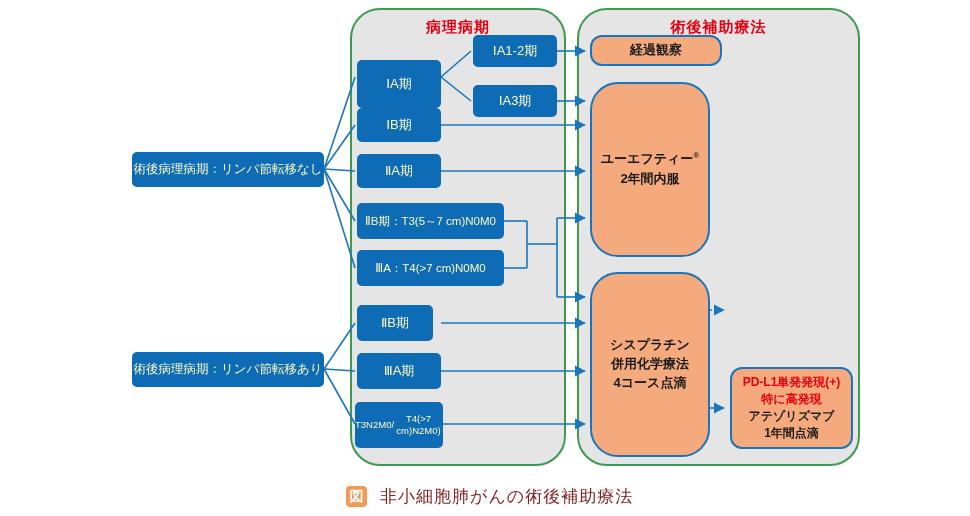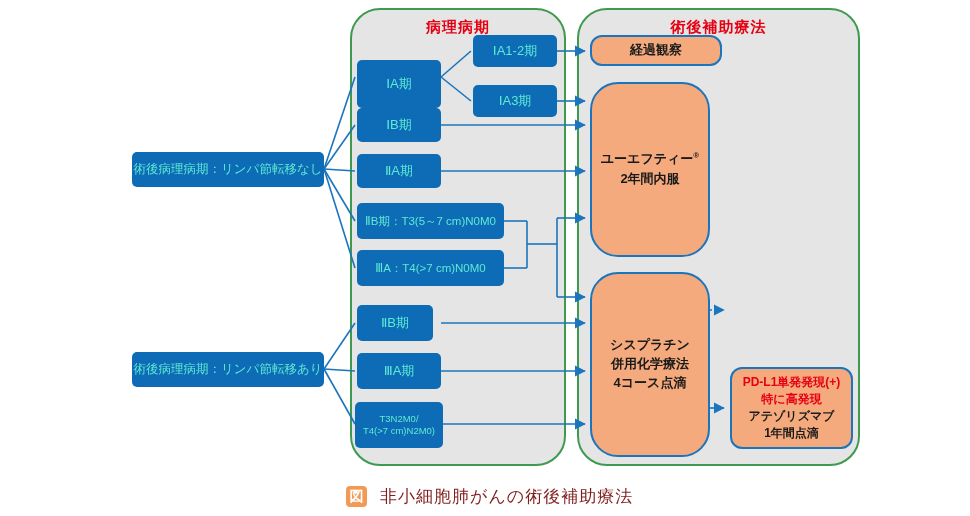--- a/index.html
+++ b/index.html
@@ -5,25 +5,25 @@
   html,body{margin:0;padding:0;background:#ffffff;}
   body{font-family:"Liberation Sans","DejaVu Sans",sans-serif;}
   .stage-canvas{position:relative;width:970px;height:516px;background:#ffffff;overflow:hidden;}
 
   
   .panel{position:absolute;background:#e5e5e5;border:2px solid #3f9a50;border-radius:30px;box-sizing:border-box;}
   .panel-title{position:absolute;left:0;right:0;top:8px;text-align:center;color:#e60012;
     font-size:15px;font-weight:bold;letter-spacing:1px;}
 
   
-  .bluebox{position:absolute;background:#0d6cb5;color:#5eead4;border-radius:5px;
+  .bluebox{position:absolute;background:#0d6cb5;color:#fef9c3;border-radius:5px;
     display:flex;align-items:center;justify-content:center;text-align:center;
     box-sizing:border-box;font-size:13px;line-height:1.25;}
   .bluebox.small{font-size:11.5px;}
-  .bluebox.tiny{font-size:9.5px;flex-direction:column;}
+  .bluebox.tiny{font-size:9.5px;flex-direction:row;}
 
   
   .orangebox{position:absolute;background:#f5aa7d;border:2px solid #1b75bc;box-sizing:border-box;
     display:flex;flex-direction:column;align-items:center;justify-content:center;text-align:center;
     color:#1a1a1a;font-size:13px;font-weight:bold;line-height:1.45;}
   .orangebox .red-line{color:#e60012;}
   .orangebox.compact{font-size:12px;line-height:1.4;}
   sup.reg{font-size:8px;vertical-align:super;}
 
   

